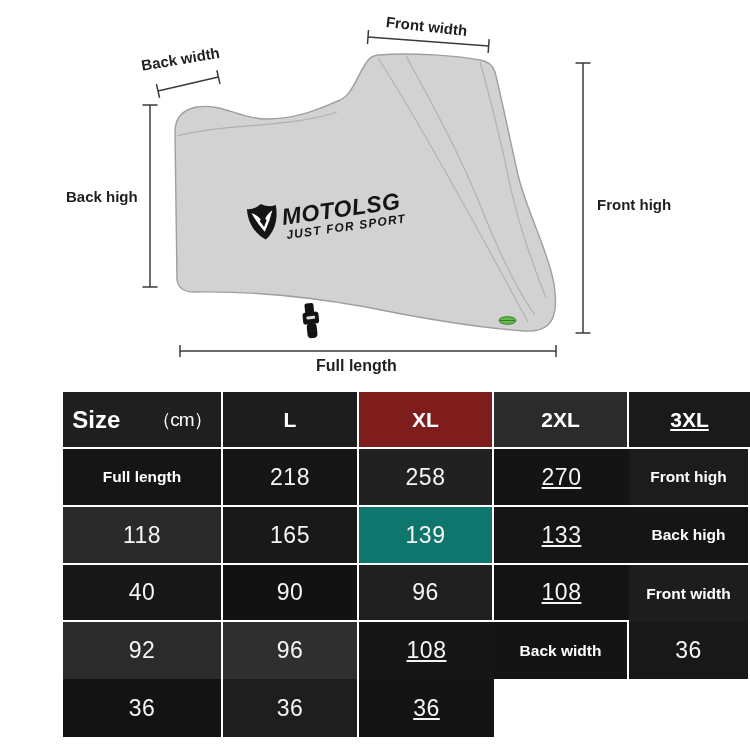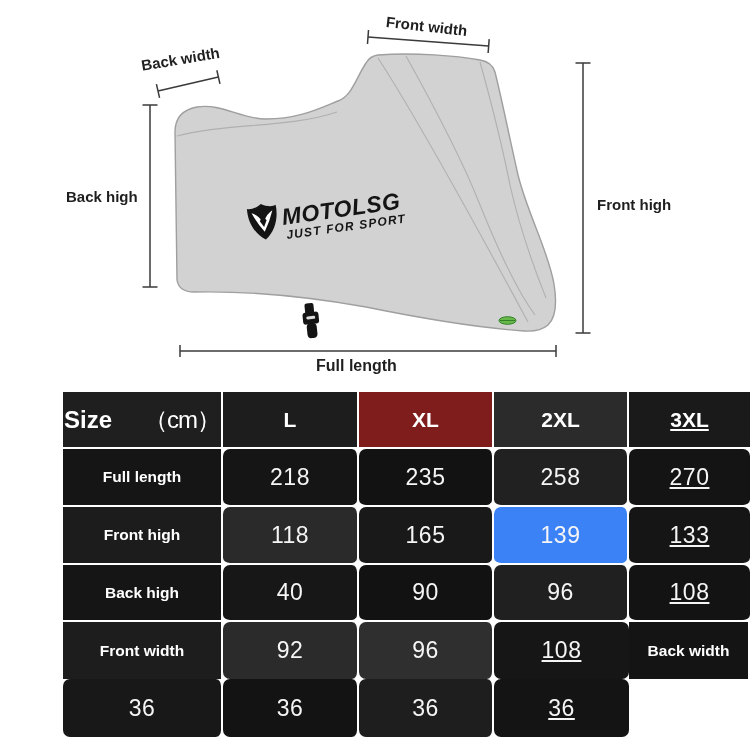--- a/index.html
+++ b/index.html
@@ -19,24 +19,24 @@
   
   .size-table{position:absolute;left:37px;top:392px;width:687px;height:345px;
     display:grid;grid-template-columns:160px 136px 135px 135px 121px;
     grid-template-rows:57px 58px 58px 57px 57px 58px;padding-left:26px;}
   .st-cell{display:flex;align-items:center;justify-content:center;
     color:#ffffff;border-right:2px solid #ffffff;border-bottom:2px solid #ffffff;
     box-sizing:border-box;}
   .st-cell.nr{border-right:none;text-decoration:underline;}
   .st-cell.nb{border-bottom:none;}
   .size-head{font-size:24px;font-weight:700;gap:5px;}
-  .size-head .unit{font-size:24px;font-weight:400;letter-spacing:-1px;margin-left:27px;}
+  .size-head .unit{font-size:19px;font-weight:400;letter-spacing:-1px;margin-left:27px;}
   .colhead{font-size:21px;font-weight:700;}
   .rowlabel{font-size:15.5px;font-weight:700;}
-  .val{font-size:23px;font-weight:400;color:#f5f5f5;letter-spacing:0.5px;border-radius:7px;}
+  .val{font-size:23px;font-weight:400;color:#f5f5f5;letter-spacing:0.5px;}
 </style>
 </head>
 <body>
 
 <div class="diagram">
   <svg width="750" height="390" viewBox="0 0 750 390">
 
     <path d="M197,107 C222,103 240,119 266,119 C300,119 322,107 338,101
          C352,96 356,78 366,63 Q370,56 378,55
          C414,52 458,56 480,60 Q492,62 495,72
@@ -118,28 +118,27 @@
     <span>Size</span>
     <span class="unit">（cm）</span>
   </div>
   <div class="st-cell colhead" style="background:#1d1d1d">L</div>
   <div class="st-cell colhead" style="background:#7f1d1d">XL</div>
   <div class="st-cell colhead" style="background:#2b2b2b">2XL</div>
   <div class="st-cell colhead nr" style="background:#1a1a1a">3XL</div>
 
   <div class="st-cell rowlabel" style="background:#151515">Full length</div>
   <div class="st-cell val" style="background:#151515">218</div>
-  <div class="st-cell val" style="background:#121212">235</div>
   <div class="st-cell val" style="background:#212121">258</div>
   <div class="st-cell val nr" style="background:#141414">270</div>
 
   <div class="st-cell rowlabel" style="background:#1c1c1c">Front high</div>
   <div class="st-cell val" style="background:#2a2a2a">118</div>
   <div class="st-cell val" style="background:#191919">165</div>
-  <div class="st-cell val" style="background:#3b82f6">139</div>
+  <div class="st-cell val" style="background:#0f766e">139</div>
   <div class="st-cell val nr" style="background:#151515">133</div>
 
   <div class="st-cell rowlabel" style="background:#151515">Back high</div>
   <div class="st-cell val" style="background:#171717">40</div>
   <div class="st-cell val" style="background:#121212">90</div>
   <div class="st-cell val" style="background:#202020">96</div>
   <div class="st-cell val nr" style="background:#131313">108</div>
 
   <div class="st-cell rowlabel nb" style="background:#1d1d1d">Front width</div>
   <div class="st-cell val nb" style="background:#2b2b2b">92</div>

